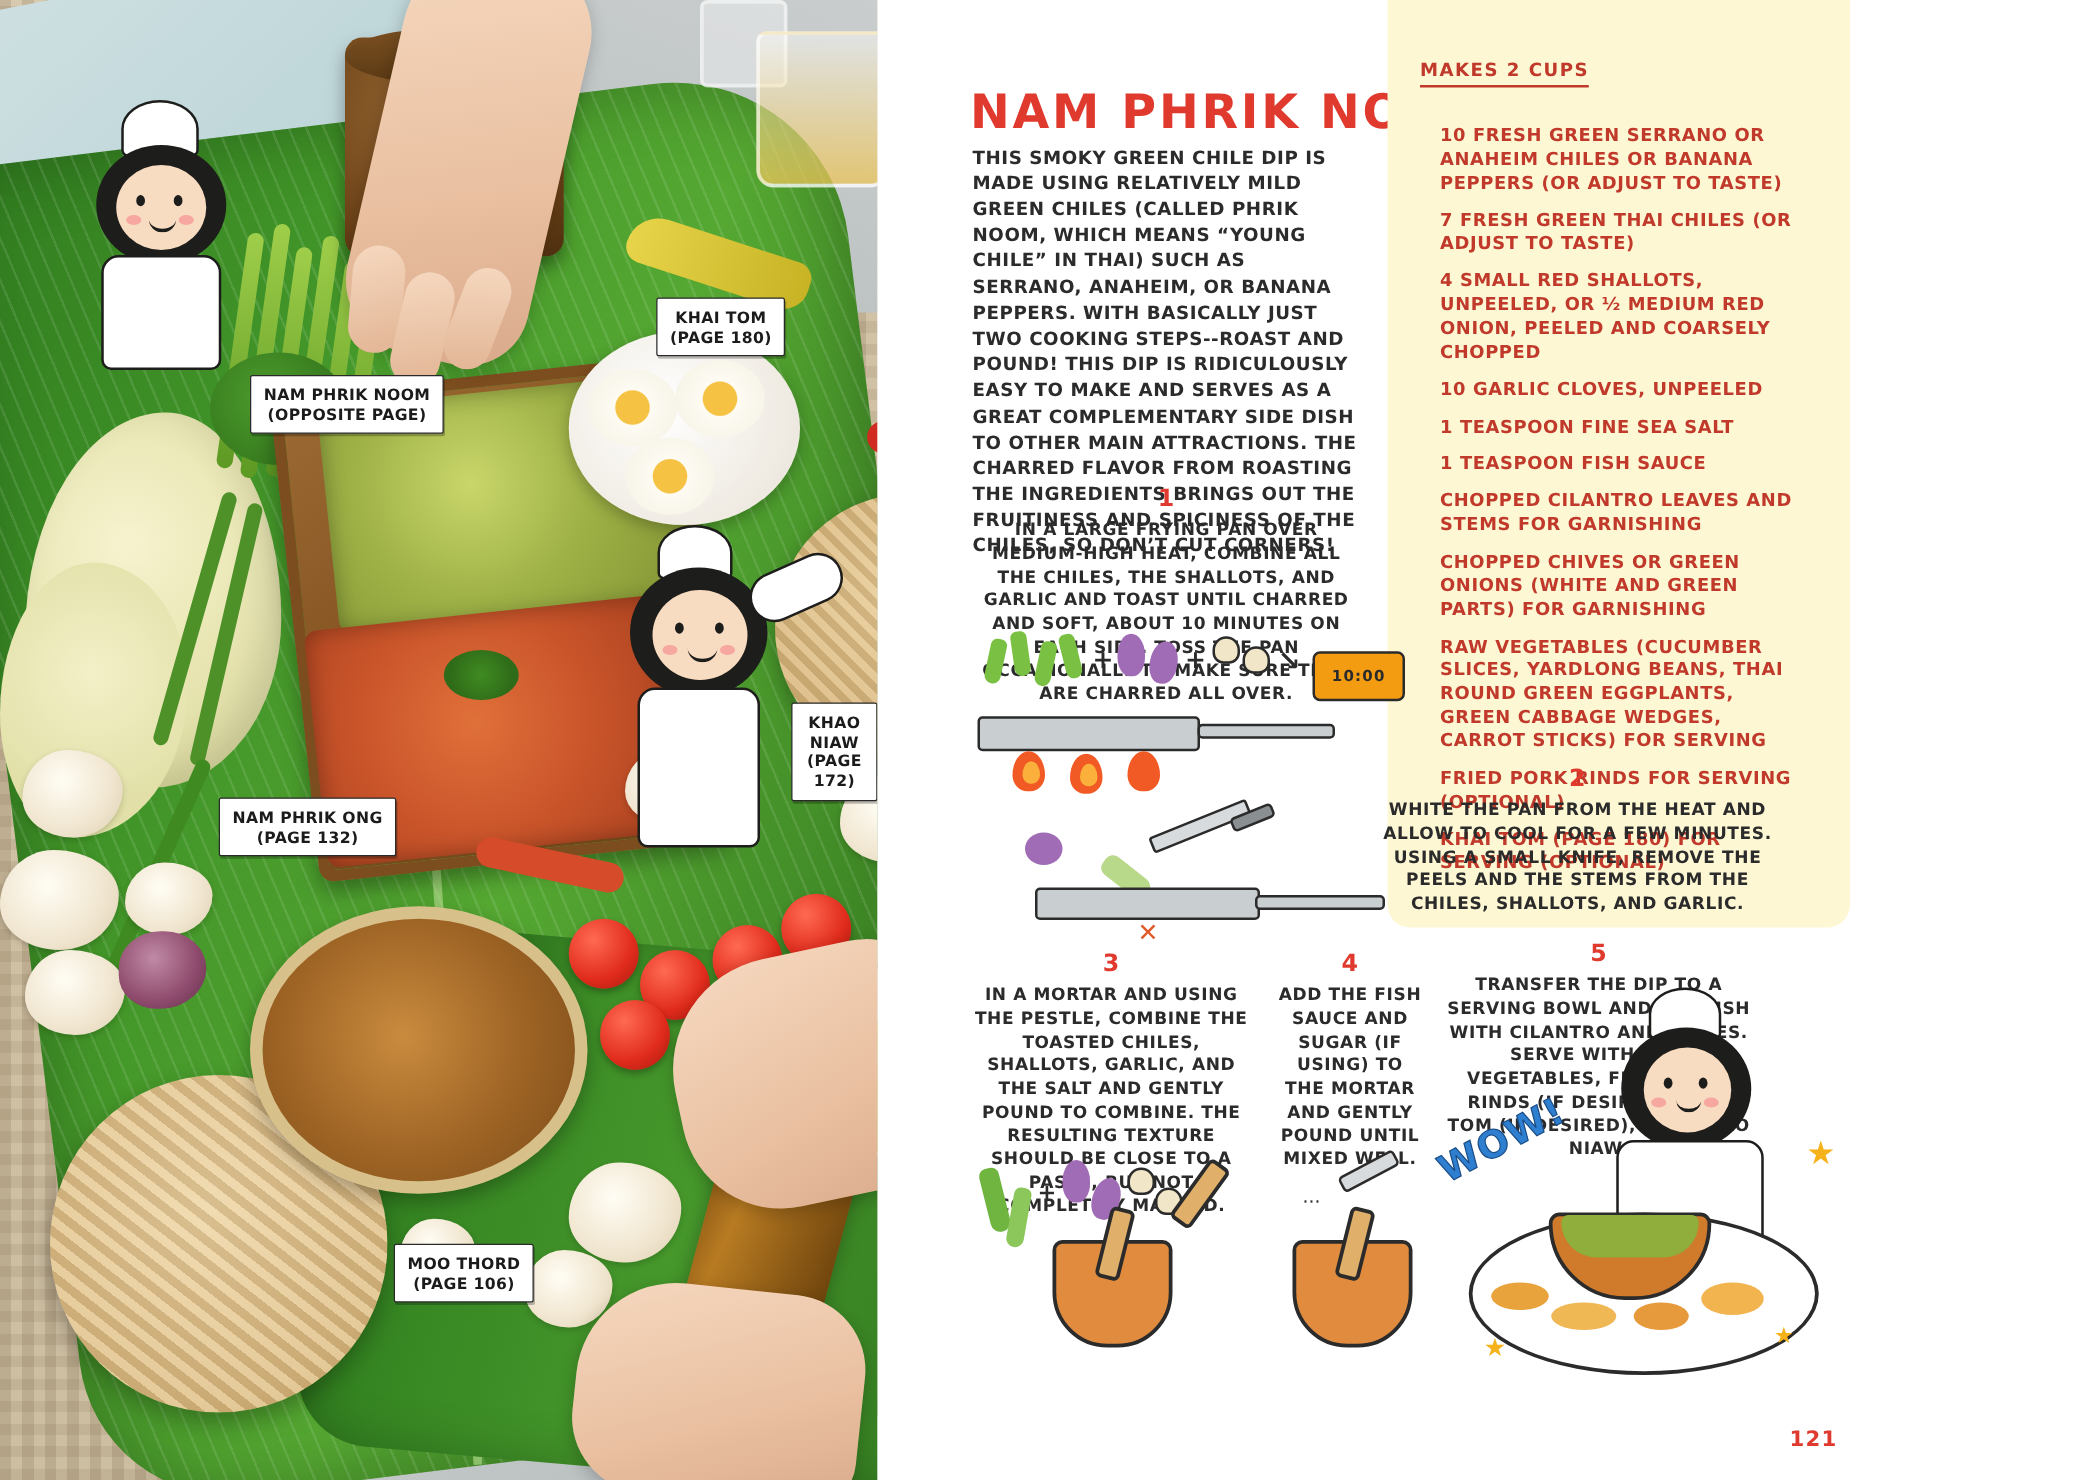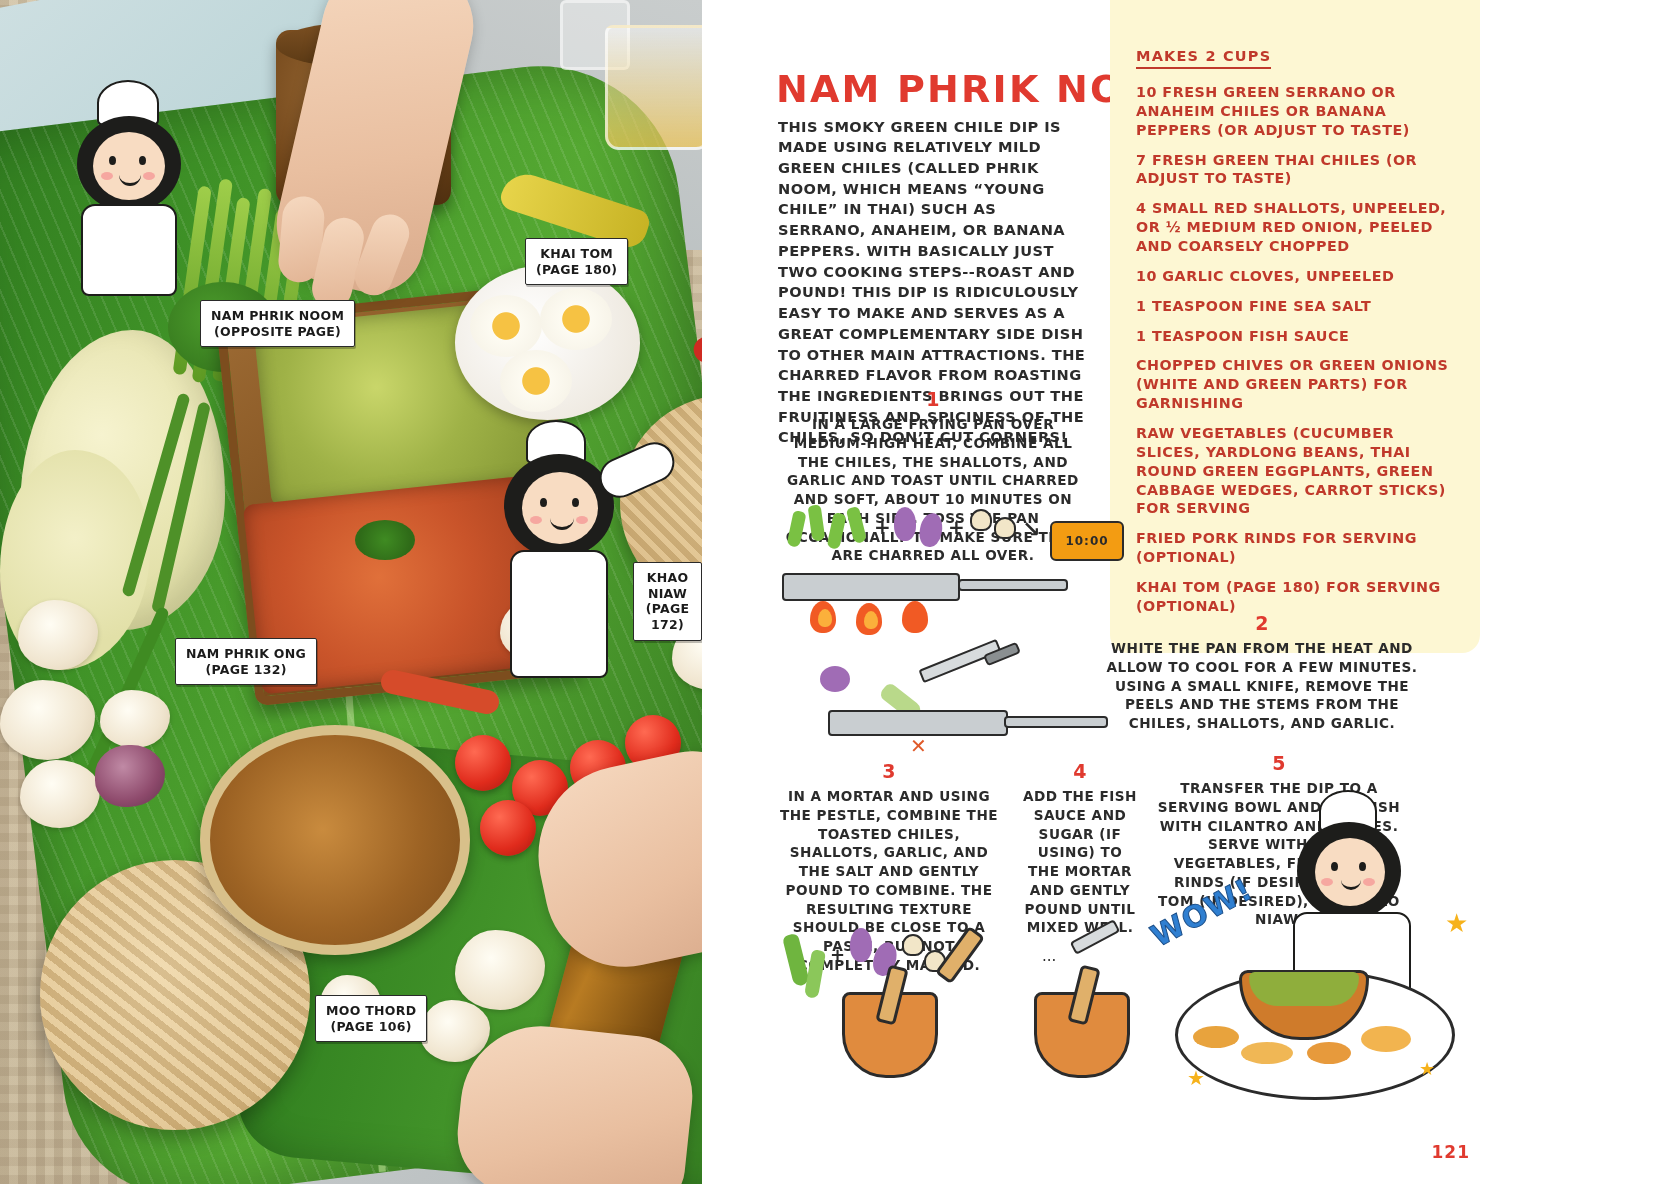--- a/index.html
+++ b/index.html
@@ -257,21 +257,21 @@
     padding:46px 26px 26px 26px;
   }
   .makes {
     font-family:"DejaVu Sans", sans-serif;
     color:#c0392b; font-weight:700; font-size:14.5px; letter-spacing:1.2px;
     border-bottom:2px solid #c0392b;
     display:inline-block;
     padding-bottom:3px;
     margin-bottom:14px;
   }
-  .ing-list { list-style:none; margin:0; padding:0; }
+  .ing-list { list-style:none; margin:16px; padding:0; }
   .ing-list li {
     color:#c0392b; font-weight:700; font-size:14.3px; line-height:1.32;
     letter-spacing:.5px; margin-bottom:11px;
   }
   .title {
     position:absolute; left:74px; top:42px;
     color:#e03a2f; font-weight:700; font-size:38px; letter-spacing:2.2px;
     font-family:"DejaVu Sans", sans-serif;
   }
   .intro {
@@ -474,20 +474,21 @@
 
     <div class="ingredients-panel">
       <div class="makes">MAKES 2 CUPS</div>
       <ul class="ing-list">
         <li>10 FRESH GREEN SERRANO OR ANAHEIM CHILES OR BANANA PEPPERS (OR ADJUST TO TASTE)</li>
         <li>7 FRESH GREEN THAI CHILES (OR ADJUST TO TASTE)</li>
         <li>4 SMALL RED SHALLOTS, UNPEELED, OR ½ MEDIUM RED ONION, PEELED AND COARSELY CHOPPED</li>
         <li>10 GARLIC CLOVES, UNPEELED</li>
         <li>1 TEASPOON FINE SEA SALT</li>
         <li>1 TEASPOON FISH SAUCE</li>
+        <li>CHOPPED CILANTRO LEAVES AND STEMS FOR GARNISHING</li>
         <li>CHOPPED CHIVES OR GREEN ONIONS (WHITE AND GREEN PARTS) FOR GARNISHING</li>
         <li>RAW VEGETABLES (CUCUMBER SLICES, YARDLONG BEANS, THAI ROUND GREEN EGGPLANTS, GREEN CABBAGE WEDGES, CARROT STICKS) FOR SERVING</li>
         <li>FRIED PORK RINDS FOR SERVING (OPTIONAL)</li>
         <li>KHAI TOM (PAGE 180) FOR SERVING (OPTIONAL)</li>
       </ul>
     </div>
 
     <div class="step s1">
       <div class="step-num">1</div>
       <div class="step-body">IN A LARGE FRYING PAN OVER MEDIUM-HIGH HEAT, COMBINE ALL THE CHILES, THE SHALLOTS, AND GARLIC AND TOAST UNTIL CHARRED AND SOFT, ABOUT 10 MINUTES ON EACH SIDE. TOSS THE PAN OCCASIONALLY TO MAKE SURE THEY ARE CHARRED ALL OVER.</div>

